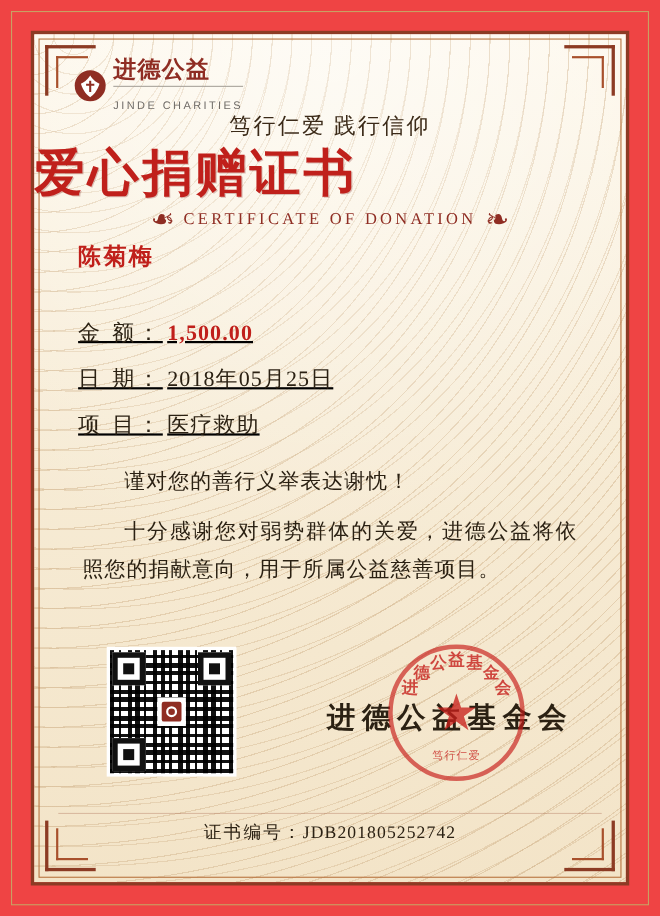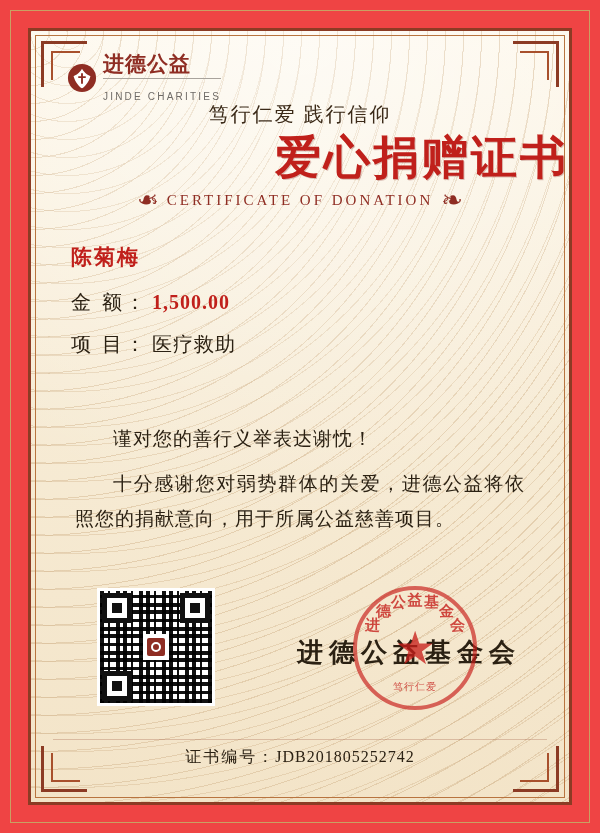--- a/index.html
+++ b/index.html
@@ -112,21 +112,21 @@
     text-align: center;
     font-size: 20px;
     color: #3b2a18;
     letter-spacing: 2px;
     font-family: "Liberation Serif", serif;
   }
   .main-title {
     position: absolute;
     top: 96px;
     width: 100%;
-    text-align: right;
+    text-align: left;
     font-size: 46px;
     font-weight: bold;
     color: #c0201b;
     letter-spacing: 3px;
     font-family: "Liberation Serif", serif;
     text-shadow: 1px 1px 0 rgba(120,20,15,0.25);
   }
   .en-title-row {
     position: absolute;
     top: 156px;
@@ -147,32 +147,33 @@
     color: #8f2d23;
     font-size: 26px;
     line-height: 1;
     font-family: "DejaVu Sans", sans-serif;
   }
   .flourish.left { transform: scaleX(-1); }
 
   .recipient {
     position: absolute;
     left: 40px;
-    top: 212px;
+    top: 188px;
     font-size: 21px;
     color: #c0201b;
     font-weight: bold;
     letter-spacing: 2px;
   }
 
   .fields {
     position: absolute;
     left: 40px;
     top: 258px;
     width: 460px;
+    text-decoration: underline;
   }
   .field-row {
     display: flex;
     align-items: baseline;
     margin-bottom: 15px;
     font-size: 20px;
     color: #2b2113;
   }
   .field-label {
     letter-spacing: 3px;
@@ -377,20 +378,24 @@
     </div>
 
     <div class="recipient">陈菊梅</div>
 
     <div class="fields">
       <div class="field-row">
         <span class="field-label">金 额：</span>
         <span class="field-value amount">1,500.00</span>
       </div>
       <div class="field-row">
+        <span class="field-label">日 期：</span>
+        <span class="field-value">2018年05月25日</span>
+      </div>
+      <div class="field-row">
         <span class="field-label">项 目：</span>
         <span class="field-value">医疗救助</span>
       </div>
     </div>
 
     <div class="body-text">
       <p>谨对您的善行义举表达谢忱！</p>
       <p>十分感谢您对弱势群体的关爱，进德公益将依照您的捐献意向，用于所属公益慈善项目。</p>
     </div>
 

